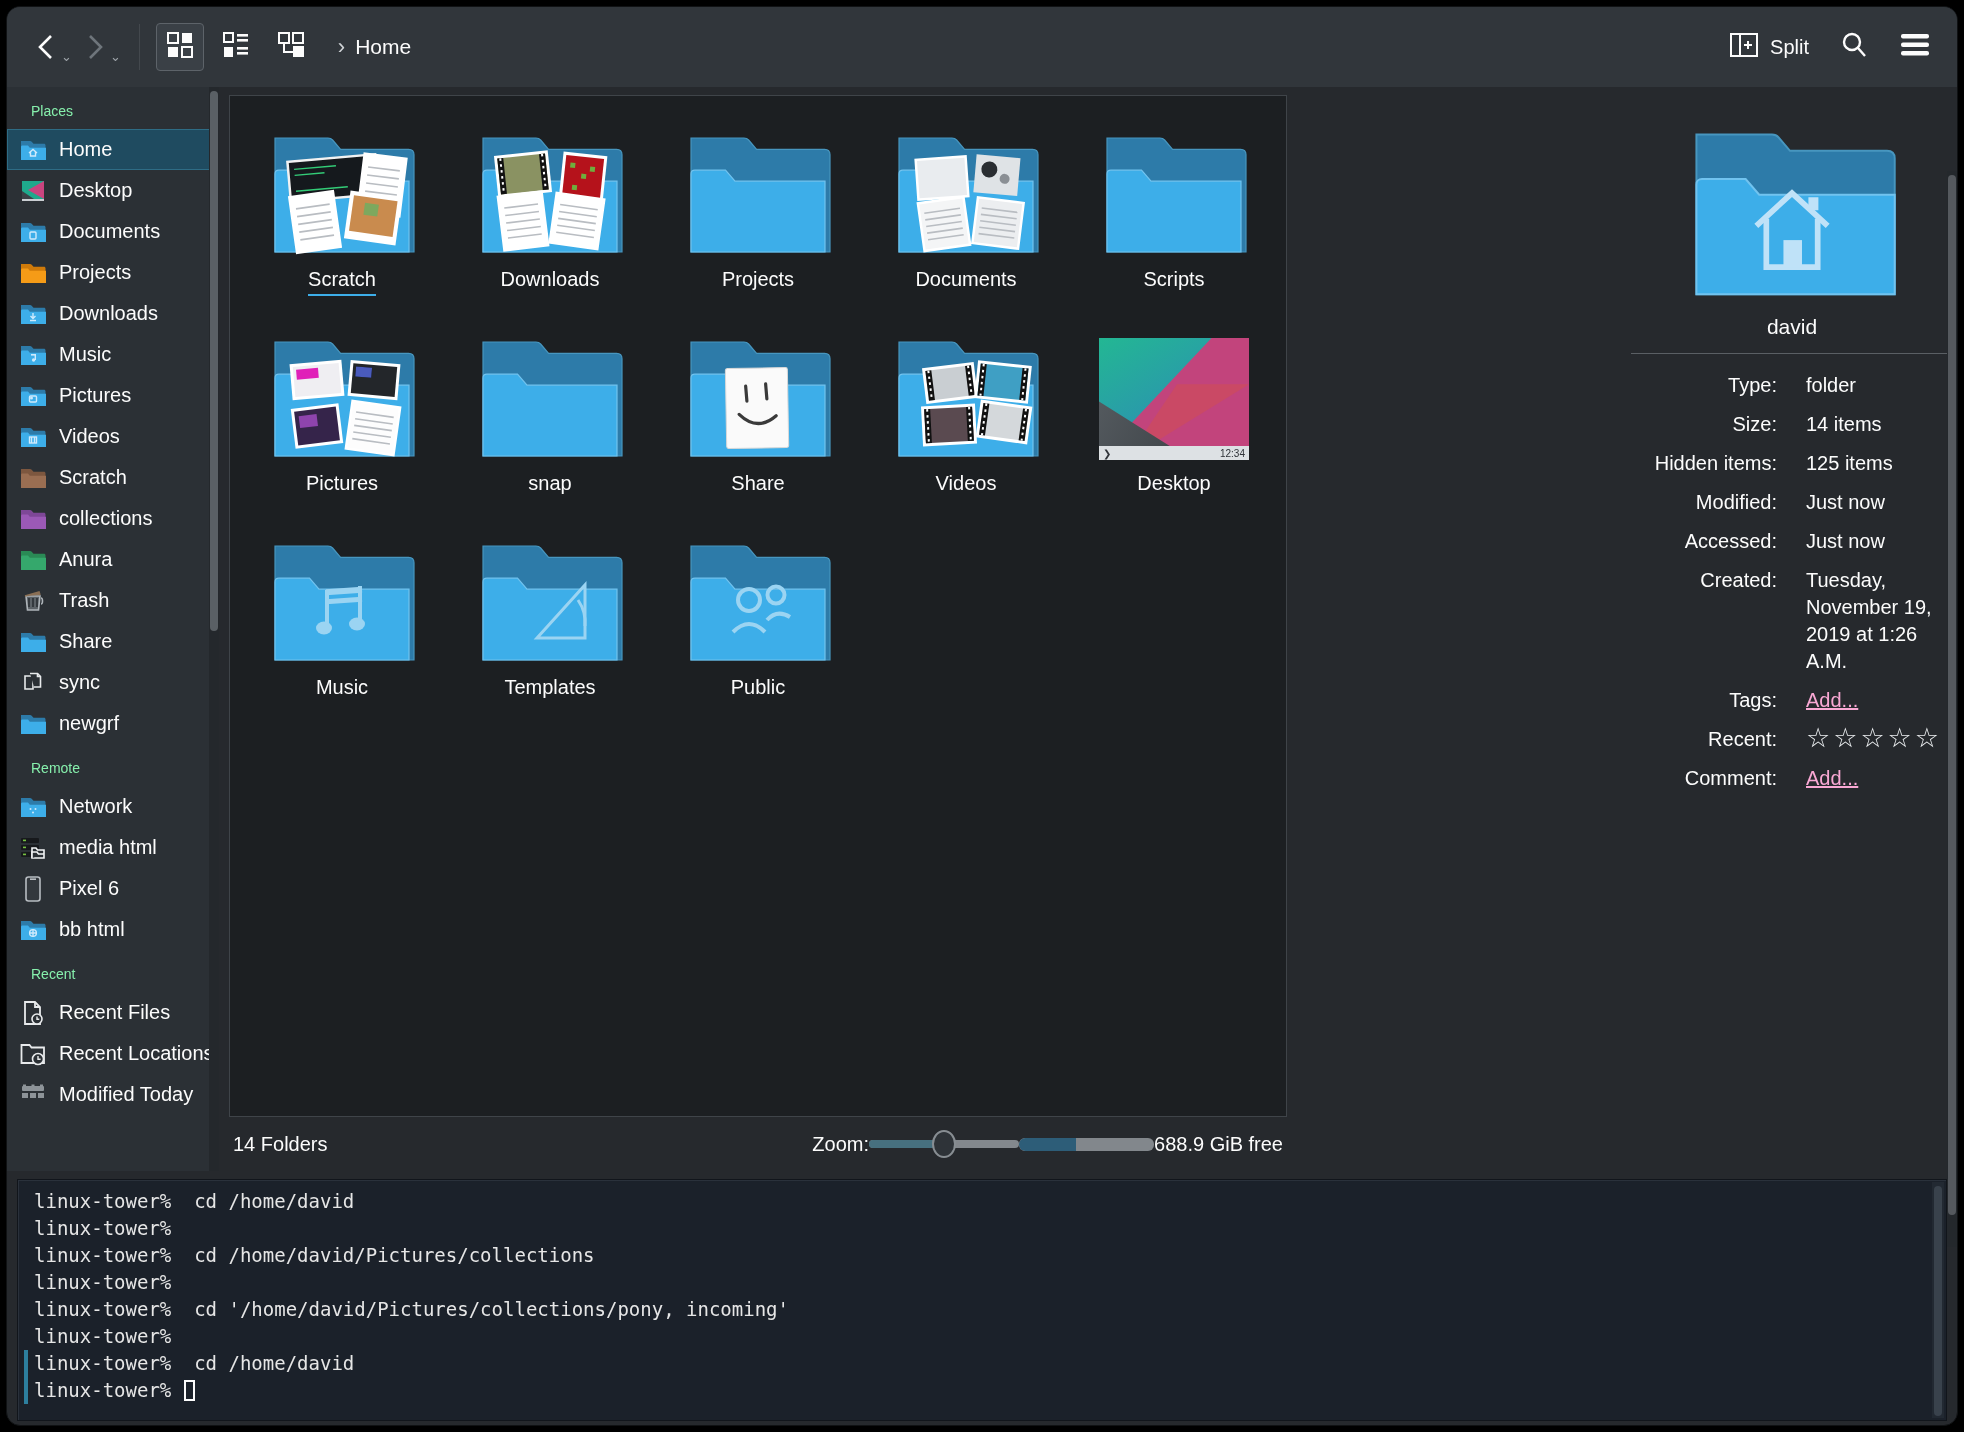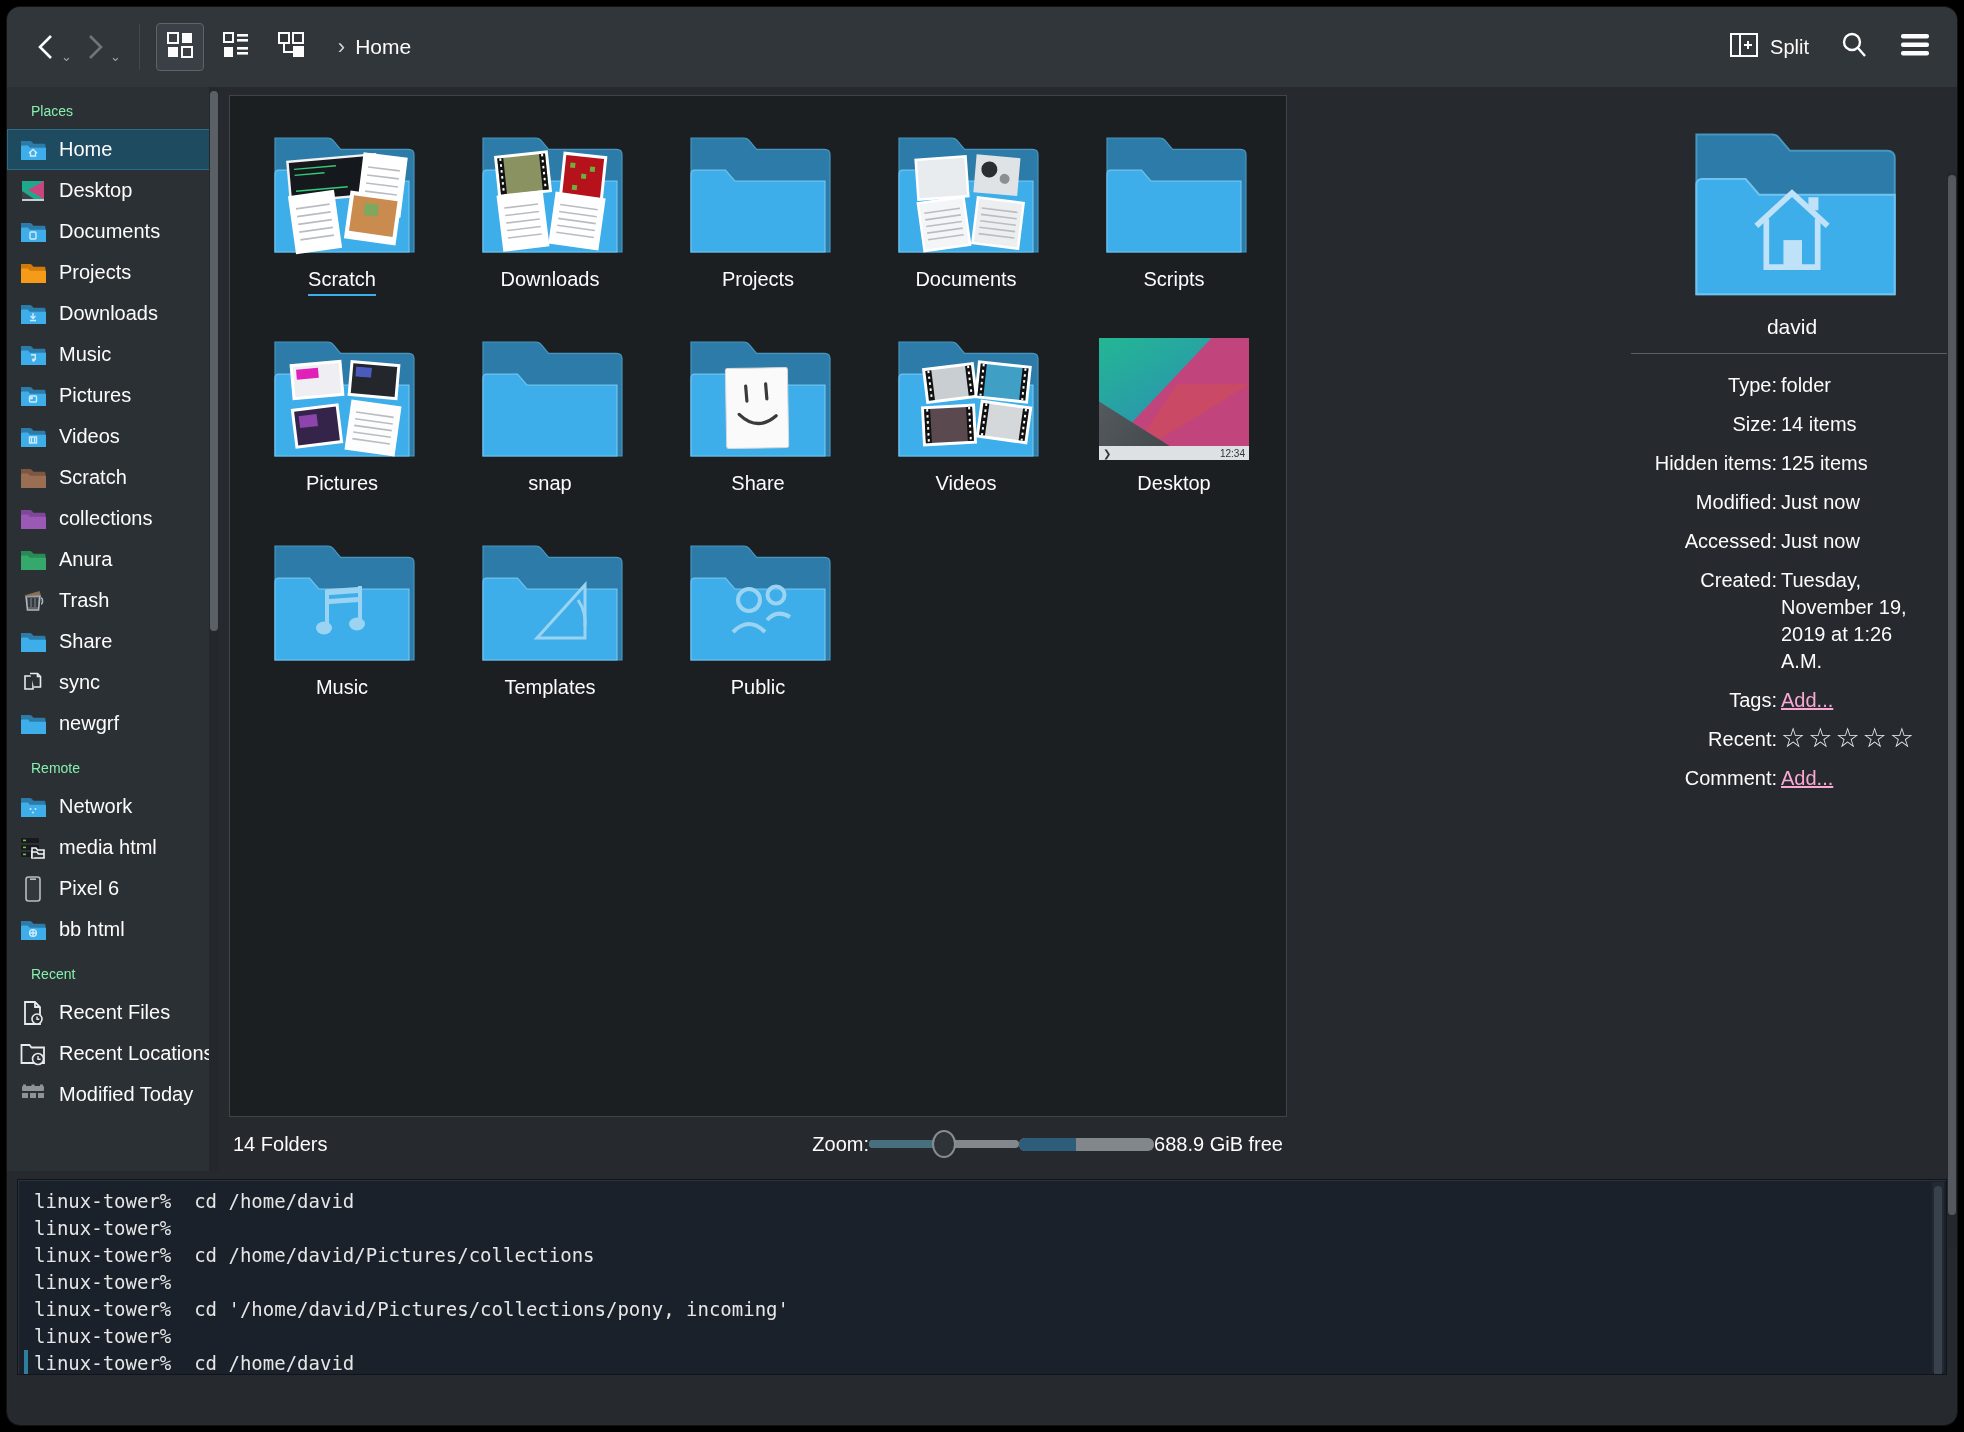--- a/index.html
+++ b/index.html
@@ -64,30 +64,30 @@
   .cap-bar { width:135px; height:13px; background:#82878c; border-radius:6px; overflow:hidden; }
   .cap-fill { height:100%; width:42%; background:#2d5d78; border-radius:6px 0 0 6px; }
 
   
   .mid-spacer { flex:1; }
   .info-panel { width:330px; padding-top:24px; position:relative; }
   .info-icon-wrap { width:214px; height:176px; margin:14px auto 0 auto; }
   .info-title { text-align:center; font-size:21px; margin-top:14px; }
   .info-divider { height:1px; background:#5a5f64; margin:14px 8px 18px 4px; }
   .info-rows { display:flex; flex-direction:column; gap:12px; padding-right:10px; }
-  .info-row { display:flex; gap:4px; font-size:20px; line-height:27px; }
+  .info-row { display:flex; gap:29px; font-size:20px; line-height:27px; }
   .info-row .lbl { width:150px; text-align:right; flex:0 0 150px; }
   .info-row .val { width:145px; }
   .info-row .link { color:#f9a8d4; text-decoration:underline; }
   .stars { font-size:27px; letter-spacing:3px; line-height:24px; color:#eceff1; }
   .right-track { position:absolute; right:0; top:84px; width:10px; height:1076px; background:#24282c; }
   .right-thumb { position:absolute; right:1px; top:88px; width:8px; height:1040px; background:#55595e; border-radius:4px; }
 
   
-  .terminal { position:absolute; left:10px; right:10px; top:1172px; height:196px;
+  .terminal { position:absolute; left:10px; right:10px; top:1172px; height:242px;
               background:#1b212a; border:1px solid #11151b; box-shadow:inset 1px 1px 0 #2a313b; 
               font-family:"DejaVu Sans Mono", monospace; font-size:19px; line-height:27px;
               padding:8px 0 0 6px; overflow:hidden; }
   .tline { white-space:pre; color:#e6e6e6; padding-left:10px; }
   .tline.marker { border-left:4px solid #2d7f9e; padding-left:6px; }
   .cursor { display:inline-block; width:11px; height:21px; border:2px solid #fcfcfc; vertical-align:-4px; margin-left:1px; }
   .term-track { position:absolute; right:2px; top:2px; bottom:2px; width:12px; background:#222932; }
   .term-thumb { position:absolute; right:2px; top:4px; width:8px; height:230px; background:#39424c; border-radius:4px; }
 </style>
 </head>

